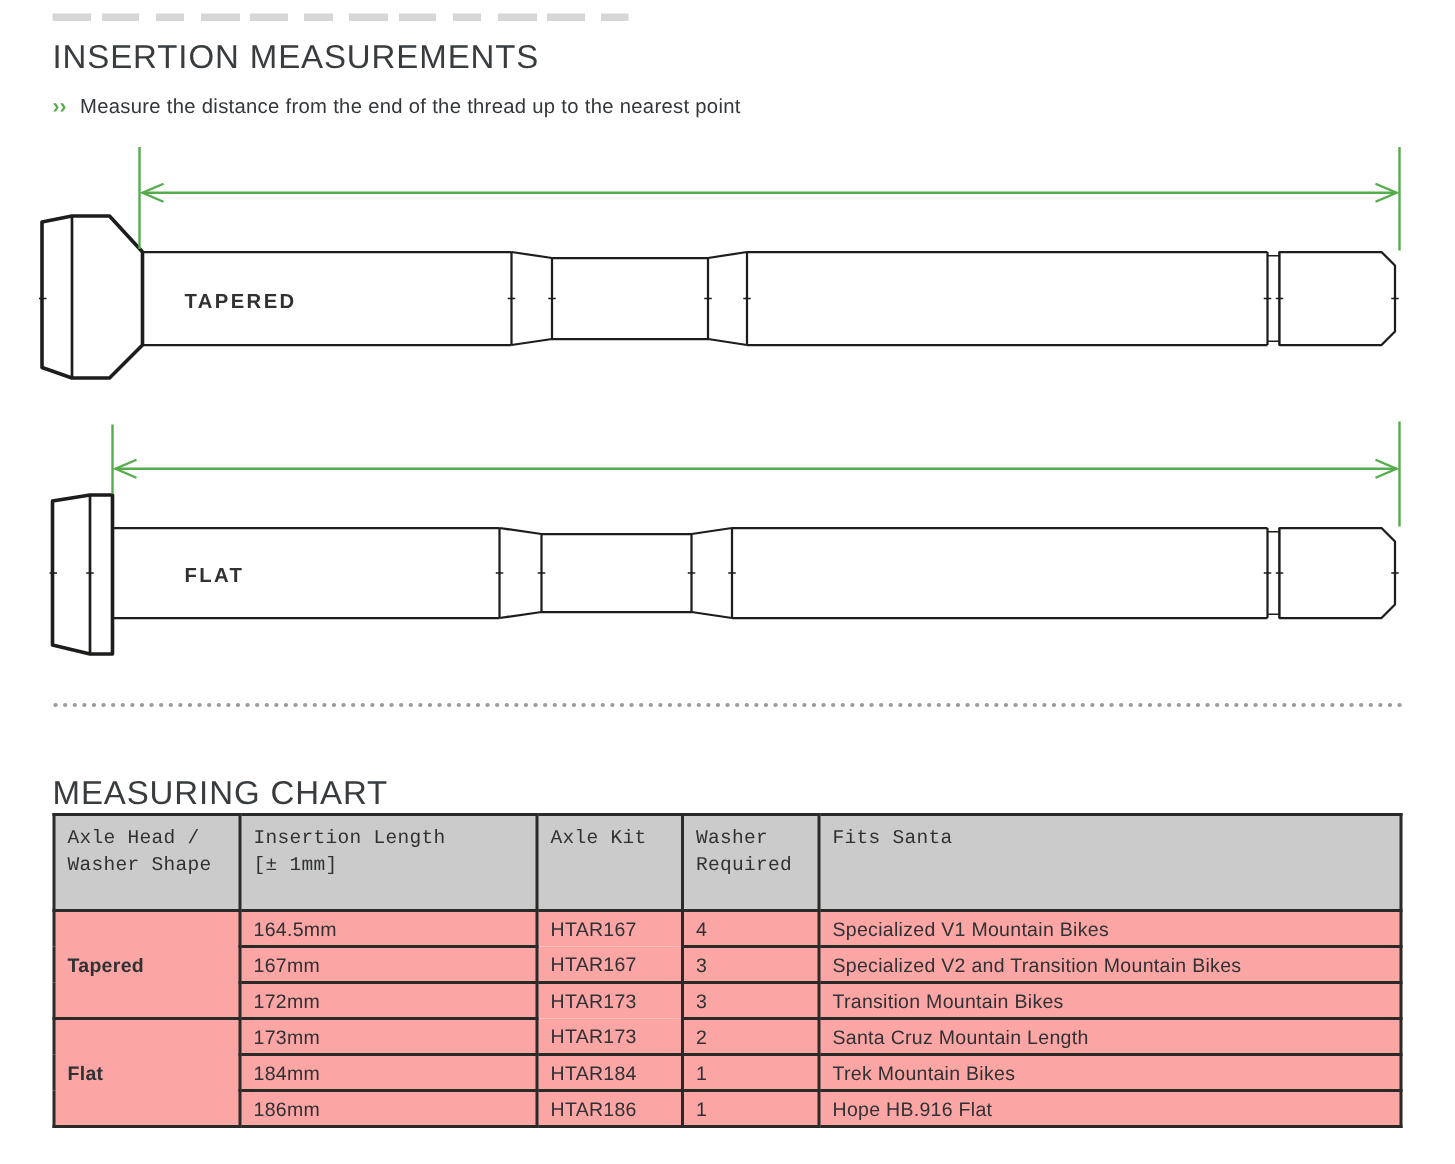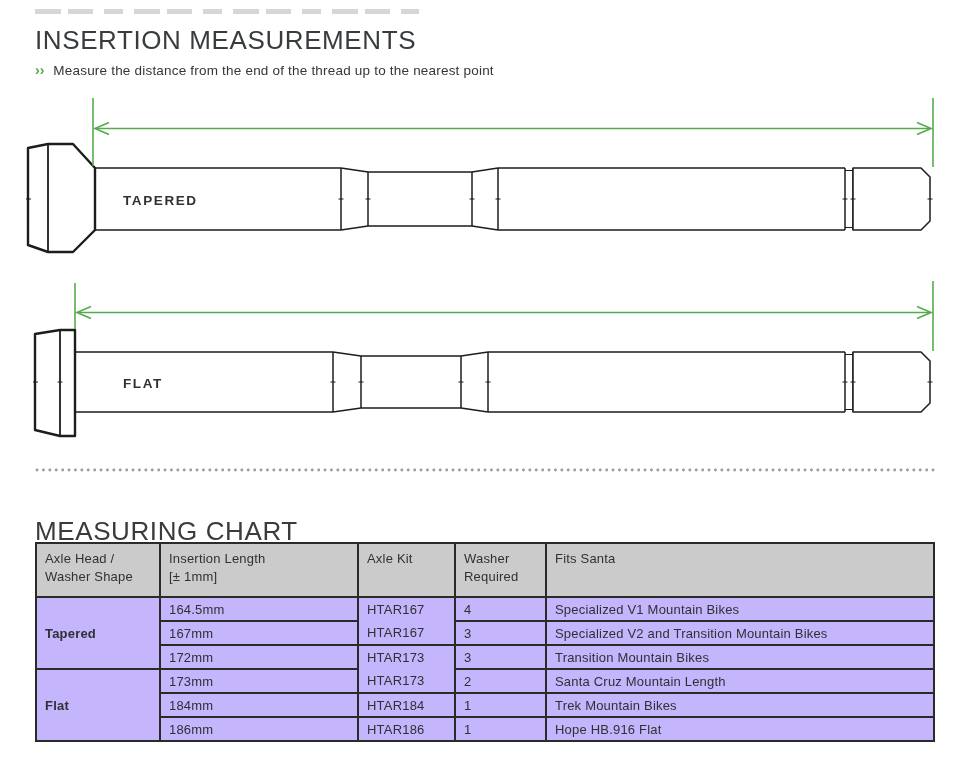--- a/index.html
+++ b/index.html
@@ -10,47 +10,47 @@
   }
   .artifact {
     position:absolute; left:35px; top:9px; width:384px; height:5px;
     background:repeating-linear-gradient(90deg,
       #d6d6d6 0 26px, transparent 26px 33px,
       #d6d6d6 33px 58px, transparent 58px 69px,
       #d6d6d6 69px 88px, transparent 88px 99px);
   }
   .page-title {
     position:absolute; left:35px; top:25px; margin:0;
-    font-size:26px; font-weight:500; letter-spacing:.6px; color:#393c3e;
+    font-size:22px; font-weight:500; letter-spacing:.6px; color:#393c3e;
   }
   .title-2 { top:516px; }
   .instruction {
     position:absolute; left:35px; top:62px;
     font-size:13.5px; letter-spacing:.2px; color:#33373a;
     display:flex; align-items:baseline; gap:9px;
   }
   .chevrons { font-weight:700; font-size:14px; letter-spacing:0; }
   .diagram-layer { position:absolute; left:0; top:0; }
   .axle-label {
     font-family:"Liberation Sans", sans-serif;
     font-size:13.5px; font-weight:700; letter-spacing:1.6px; fill:#2f3133;
   }
   table.measuring {
     position:absolute; left:35px; top:542px; width:898px;
     border-collapse:collapse; table-layout:fixed;
     font-size:13px; letter-spacing:.2px; color:#2f3133;
   }
   .measuring th, .measuring td { border:2px solid #2a2a28; box-sizing:border-box; }
-  .measuring thead tr { height:54px; }
+  .measuring thead tr { height:64px;font-family:Liberation Mono, monospace; }
   .measuring tbody tr { height:24px; }
   .measuring th {
     background:#cbcbcb; text-align:left; vertical-align:top;
     padding:6px 8px; font-weight:400; line-height:1.4; white-space:pre-line;
   }
-  .measuring td { padding:2px 8px; background:#c4b5fd; }
+  .measuring td { padding:2px 8px; background:#fca5a5; }
   td.shape-cell { font-weight:700; vertical-align:middle; }
   td.no-bb { border-bottom-style:hidden; }
 </style>
 </head>
 <body>
 
 <div class="artifact"></div>
 
 <h1 class="page-title">INSERTION MEASUREMENTS</h1>
 

